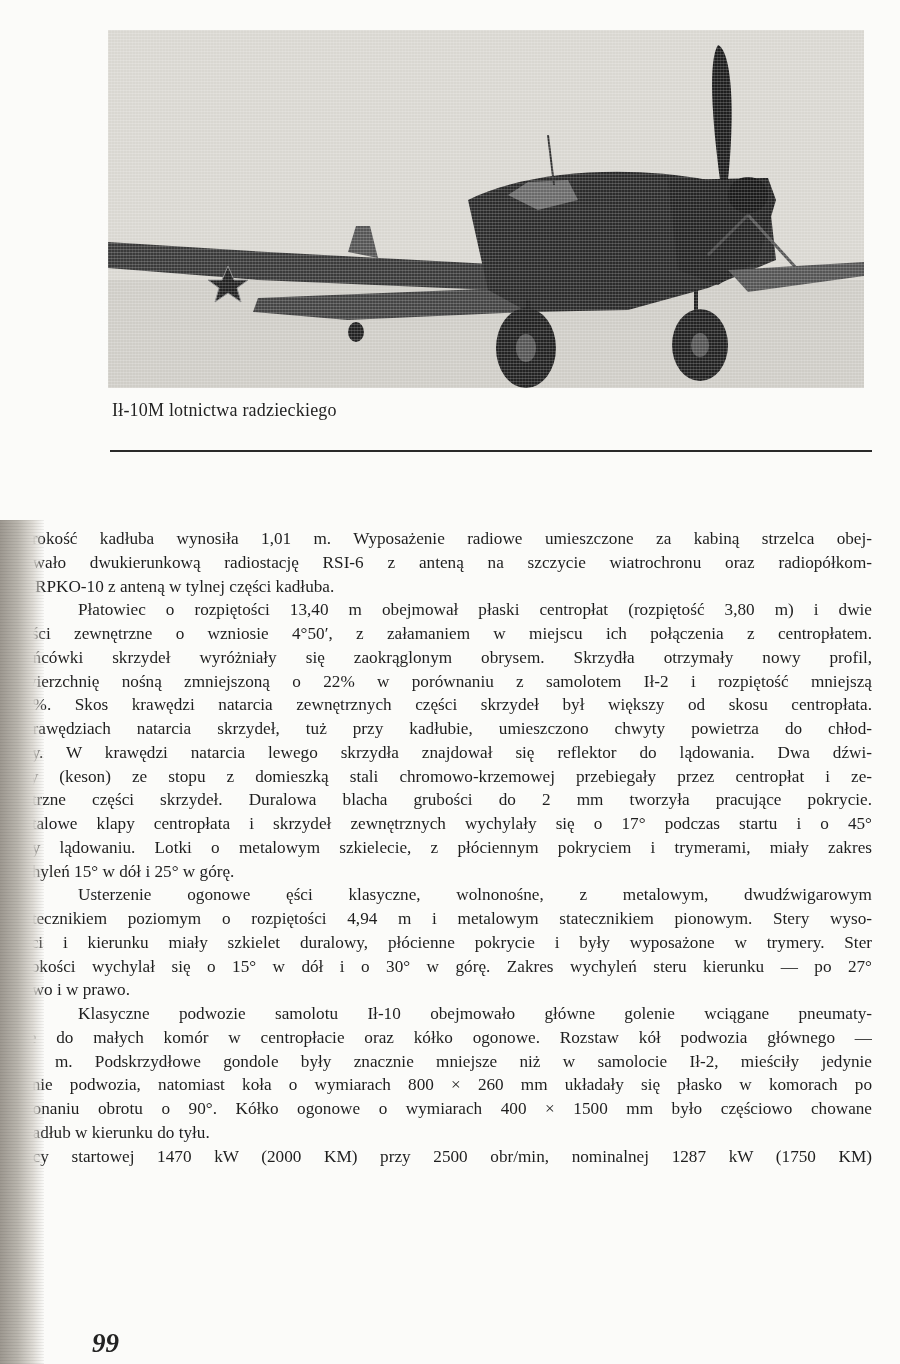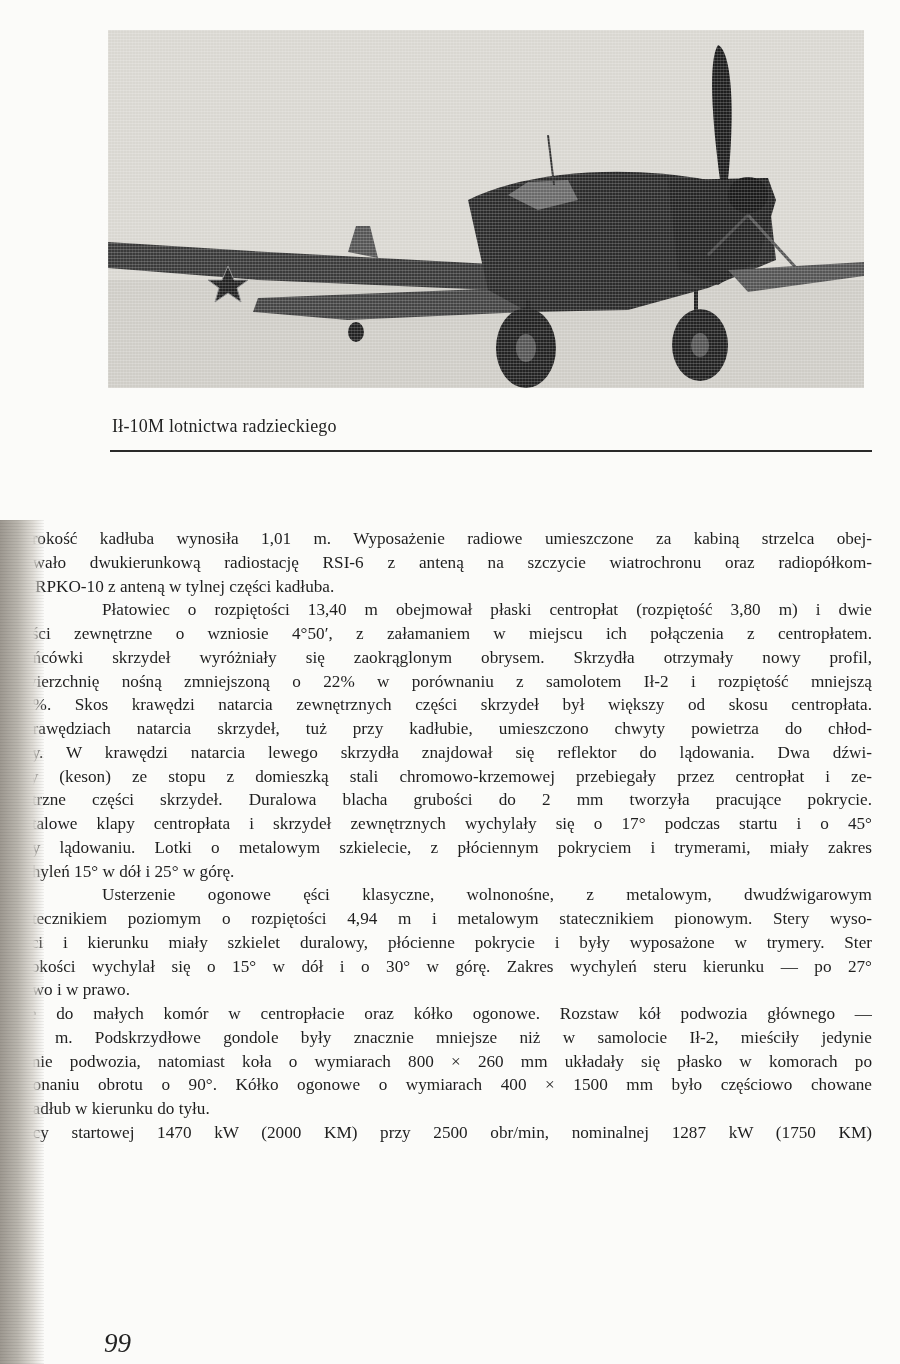--- a/index.html
+++ b/index.html
@@ -24,43 +24,43 @@
     overflow: hidden;
   }
   .photo svg { display: block; width: 100%; height: 100%; }
   .photo::after {
     content: ""; position: absolute; inset: 0;
     background: repeating-linear-gradient(to bottom, rgba(255,255,255,0.18) 0 1px, rgba(0,0,0,0) 1px 3px),
                 repeating-linear-gradient(to right, rgba(255,255,255,0.10) 0 1px, rgba(0,0,0,0) 1px 3px);
     pointer-events: none;
   }
   .caption {
-    position: absolute; left: 112px; top: 416px;
+    position: absolute; left: 112px; top: 400px;
     font-size: 18px; letter-spacing: 0.2px; color: #222;
   }
   .rule {
     position: absolute; left: 110px; top: 450px; width: 762px; height: 2px;
     background: #2a2a2a;
   }
   .body-text {
     position: absolute; left: 0; top: 527px; width: 872px;
     font-size: 17.2px; line-height: 23.75px;
     text-align: justify; text-align-last: left;
   }
   .line {
     display: block; white-space: nowrap; overflow: hidden;
     text-align: justify; text-align-last: justify;
     padding-left: 24px;
     height: 23.75px;
   }
-  .line.indent { padding-left: 102px; }
+  .line.indent { padding-left: 78px; }
   .line.last { text-align-last: left; }
   .page-number {
-    position: absolute; left: 104px; top: 1328px;
-    font-size: 27px; font-style: italic; color: #222;
+    position: absolute; left: 92px; top: 1328px;
+    font-size: 27px; font-style: italic; color: #222; font-weight: bold;
   }
 </style>
 </head>
 <body>
 
 <div class="gutter"></div>
 
 <div class="photo">
   <svg viewBox="0 0 756 358" preserveAspectRatio="none">
     <rect x="0" y="0" width="756" height="358" fill="#d9d7d1"></rect>
@@ -120,20 +120,21 @@
     <span class="line">ry (keson) ze stopu z domieszką stali chromowo-krzemowej przebiegały przez centropłat i ze-</span>
     <span class="line">ętrzne części skrzydeł. Duralowa blacha grubości do 2 mm tworzyła pracujące pokrycie.</span>
     <span class="line">etalowe klapy centropłata i skrzydeł zewnętrznych wychylały się o 17° podczas startu i o 45°</span>
     <span class="line">zy lądowaniu. Lotki o metalowym szkielecie, z płóciennym pokryciem i trymerami, miały zakres</span>
     <span class="line last">chyleń 15° w dół i 25° w górę.</span>
     <span class="line indent">Usterzenie ogonowe ęści klasyczne, wolnonośne, z metalowym, dwudźwigarowym</span>
     <span class="line">atecznikiem poziomym o rozpiętości 4,94 m i metalowym statecznikiem pionowym. Stery wyso-</span>
     <span class="line">ści i kierunku miały szkielet duralowy, płócienne pokrycie i były wyposażone w trymery. Ster</span>
     <span class="line">sokości wychylał się o 15° w dół i o 30° w górę. Zakres wychyleń steru kierunku — po 27°</span>
     <span class="line last">ewo i w prawo.</span>
+    <span class="line indent">Klasyczne podwozie samolotu Ił-10 obejmowało główne golenie wciągane pneumaty-</span>
     <span class="line">ie do małych komór w centropłacie oraz kółko ogonowe. Rozstaw kół podwozia głównego —</span>
     <span class="line">0 m. Podskrzydłowe gondole były znacznie mniejsze niż w samolocie Ił-2, mieściły jedynie</span>
     <span class="line">enie podwozia, natomiast koła o wymiarach 800 × 260 mm układały się płasko w komorach po</span>
     <span class="line">konaniu obrotu o 90°. Kółko ogonowe o wymiarach 400 × 1500 mm było częściowo chowane</span>
     <span class="line last">kadłub w kierunku do tyłu.</span>
     <span class="line">ocy startowej 1470 kW (2000 KM) przy 2500 obr/min, nominalnej 1287 kW (1750 KM)</span>
   </div>
 
 <div class="page-number">99</div>
 

